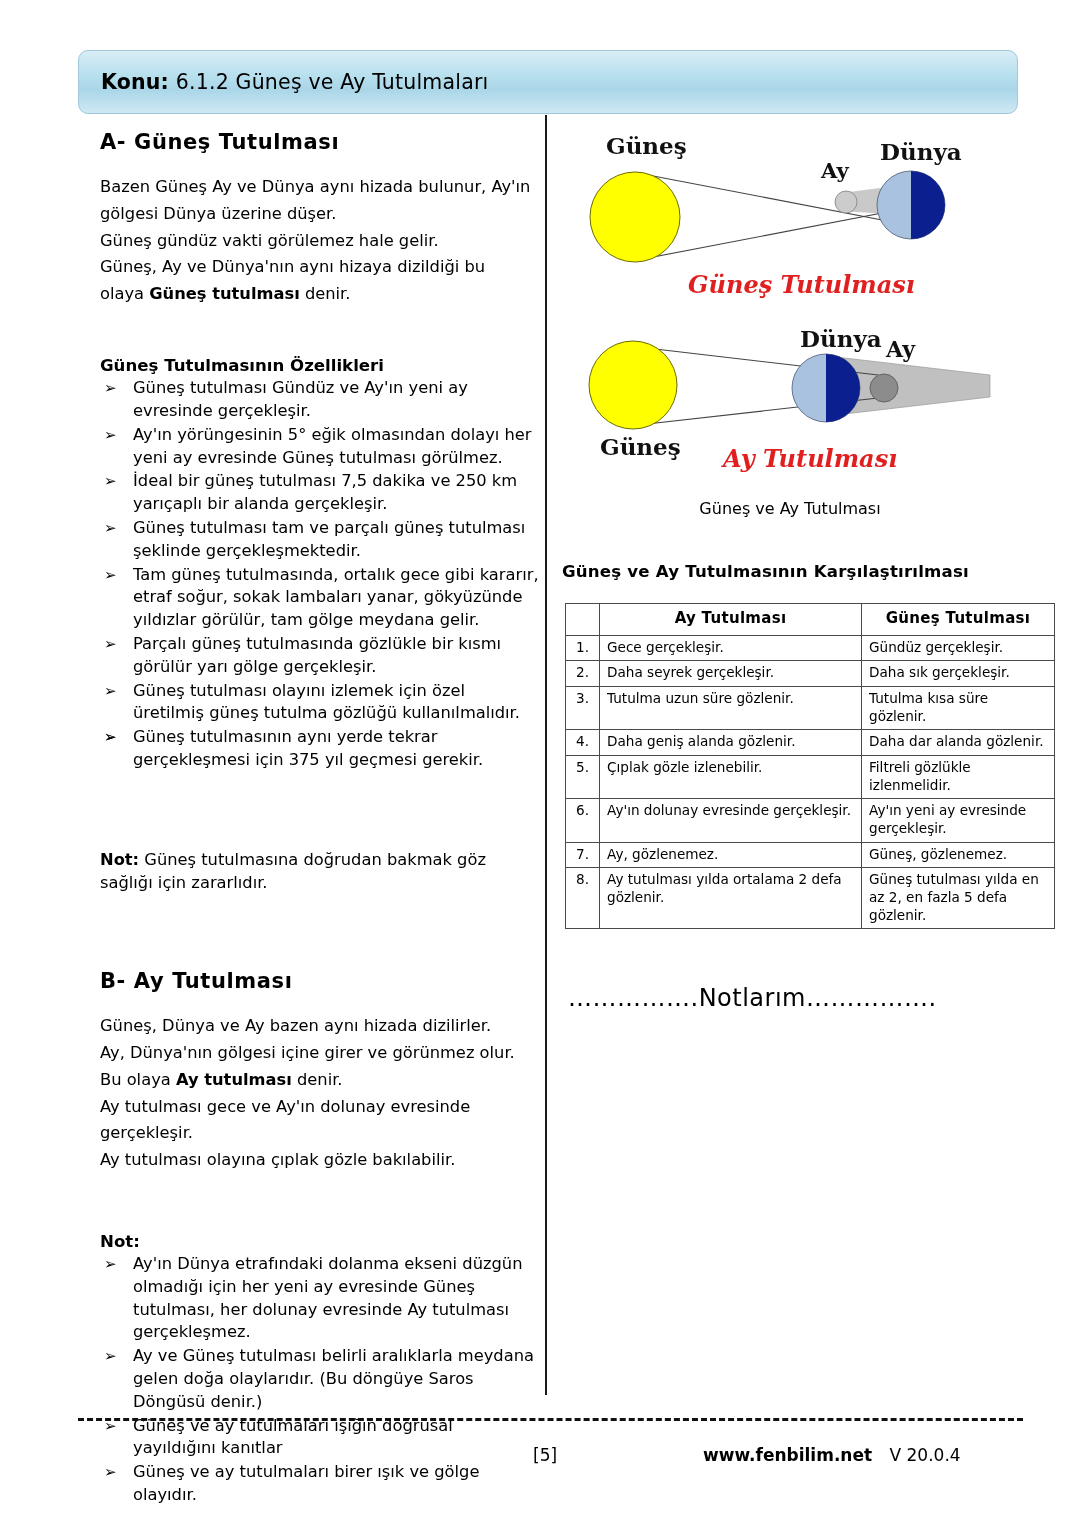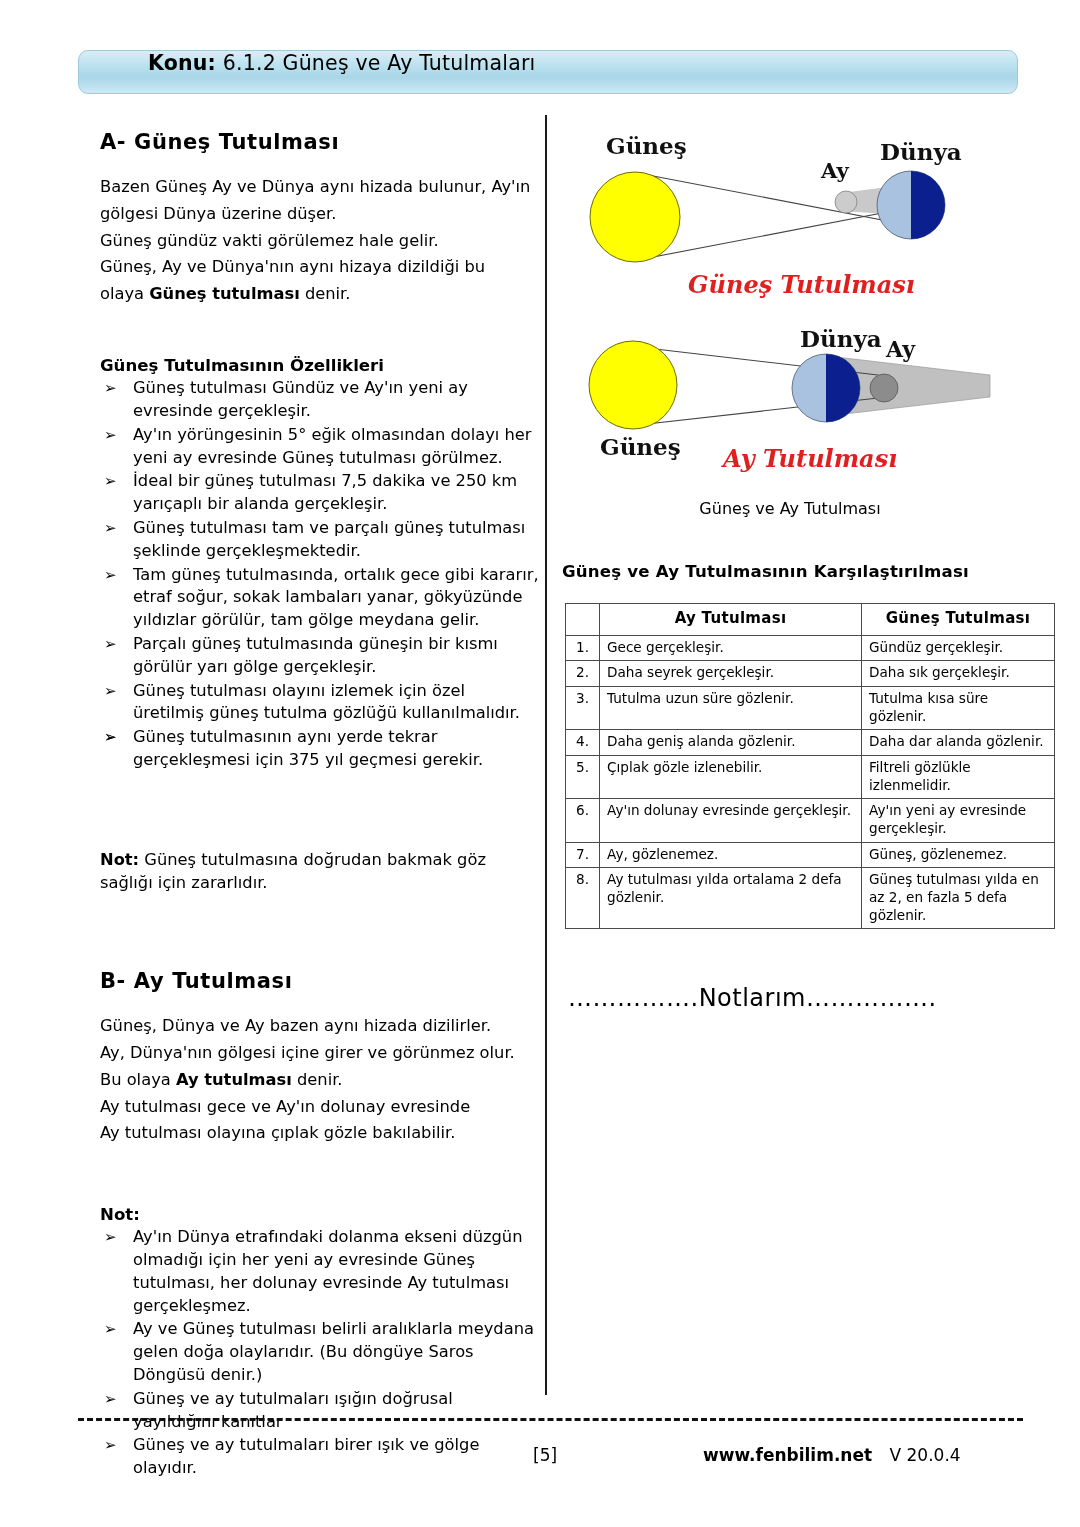--- a/index.html
+++ b/index.html
@@ -18,27 +18,27 @@
     background: #ffffff;
     overflow: hidden;
   }
 
   
   .header-bar {
     position: absolute;
     left: 78px;
     top: 50px;
     width: 940px;
-    height: 44px;
+    height: 64px;
     border-radius: 10px;
     border: 1px solid #9fc9da;
     background: linear-gradient(to bottom, #d8eef6 0%, #b9e0ee 38%, #a9d6e8 62%, #cfe9f4 100%);
     box-sizing: border-box;
     display: flex;
-    padding-left: 47px;
+    align-items: center;
   }
   .header-text {
     padding-left: 22px;
     font-size: 20.5px;
     letter-spacing: 0.2px;
     white-space: nowrap;
   }
   .header-text .k-label { font-weight: bold; }
 
   
@@ -234,21 +234,21 @@
 
     <div class="spacer-lg"></div>
 
     <h3 class="sub-title">Güneş Tutulmasının Özellikleri</h3>
     <ul class="arrow-list">
       <li><span class="arrow">➢</span><span>Güneş tutulması Gündüz ve Ay'ın yeni ay evresinde gerçekleşir.</span></li>
       <li><span class="arrow">➢</span><span>Ay'ın yörüngesinin 5° eğik olmasından dolayı her yeni ay evresinde Güneş tutulması görülmez.</span></li>
       <li><span class="arrow">➢</span><span>İdeal bir güneş tutulması 7,5 dakika ve 250 km yarıçaplı bir alanda gerçekleşir.</span></li>
       <li><span class="arrow">➢</span><span>Güneş tutulması tam ve parçalı güneş tutulması şeklinde gerçekleşmektedir.</span></li>
       <li><span class="arrow">➢</span><span>Tam güneş tutulmasında, ortalık gece gibi kararır, etraf soğur, sokak lambaları yanar, gökyüzünde yıldızlar görülür, tam gölge meydana gelir.</span></li>
-      <li><span class="arrow">➢</span><span>Parçalı güneş tutulmasında güneşin bir kısmı görülür yarı gölge gerçekleşir.</span></li>
+      <li><span class="arrow">➢</span><span>Parçalı güneş tutulmasında gözlükle bir kısmı görülür yarı gölge gerçekleşir.</span></li>
       <li><span class="arrow">➢</span><span>Güneş tutulması olayını izlemek için özel üretilmiş güneş tutulma gözlüğü kullanılmalıdır.</span></li>
       <li><span class="arrow">➢</span></li>
       <li><span class="arrow">➢</span><span>Güneş tutulmasının aynı yerde tekrar gerçekleşmesi için 375 yıl geçmesi gerekir.</span></li>
     </ul>
 
     <div class="spacer-lg"></div>
     <div style="height:14px"></div>
 
     <p class="note-line">
       <span class="note-lead">Not:</span><span> Güneş tutulmasına doğrudan bakmak göz sağlığı için zararlıdır.</span>
@@ -258,20 +258,21 @@
     <div style="height:12px"></div>
 
     <h2 class="section-title">B-  Ay Tutulması</h2>
 
     <p class="para">Güneş, Dünya ve Ay bazen aynı hizada dizilirler.</p>
     <p class="para">Ay, Dünya'nın gölgesi içine girer ve görünmez olur.</p>
     <p class="para">
       <span>Bu olaya </span><span class="b">Ay tutulması</span><span> denir.</span>
     </p>
     <p class="para">Ay tutulması gece ve Ay'ın dolunay evresinde</p>
+    <p class="para">gerçekleşir.</p>
     <p class="para">Ay tutulması olayına çıplak gözle bakılabilir.</p>
 
     <div class="spacer-lg"></div>
     <div style="height:10px"></div>
 
     <h3 class="sub-title">Not:</h3>
     <ul class="arrow-list">
       <li><span class="arrow">➢</span><span>Ay'ın Dünya etrafındaki dolanma ekseni düzgün olmadığı için her yeni ay evresinde Güneş tutulması, her dolunay evresinde Ay tutulması gerçekleşmez.</span></li>
       <li><span class="arrow">➢</span><span>Ay ve Güneş tutulması belirli aralıklarla meydana gelen doğa olaylarıdır. (Bu döngüye Saros Döngüsü denir.)</span></li>
       <li><span class="arrow">➢</span><span>Güneş ve ay tutulmaları ışığın doğrusal yayıldığını kanıtlar</span></li>

